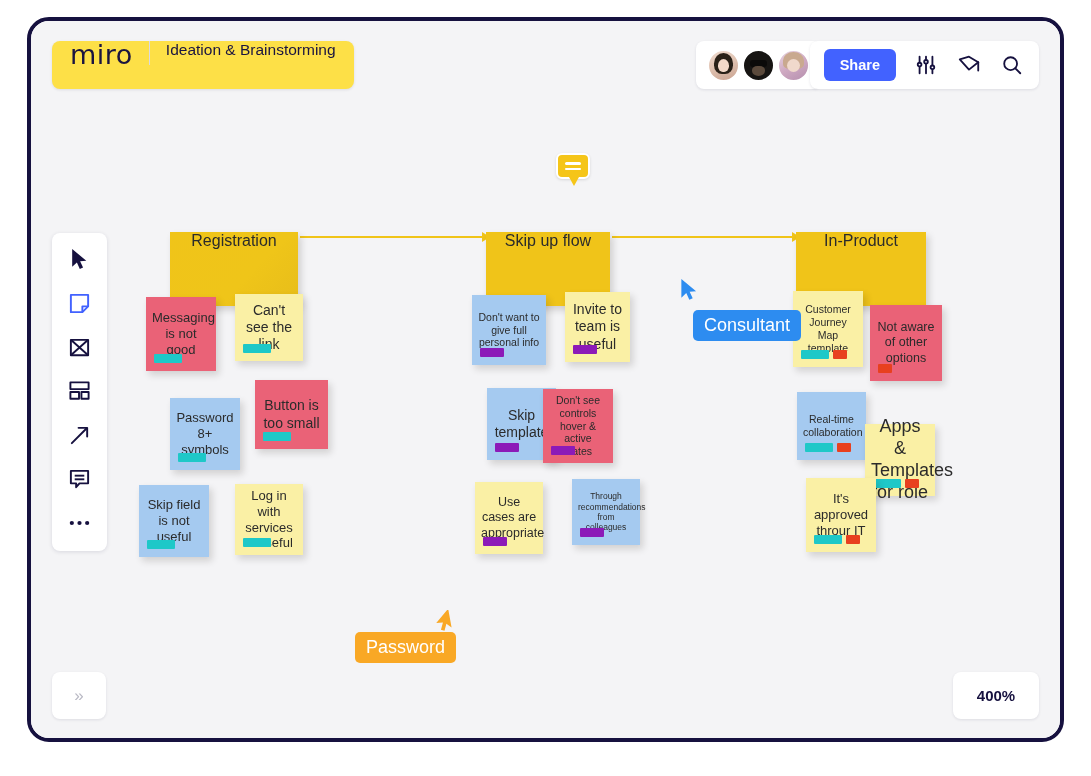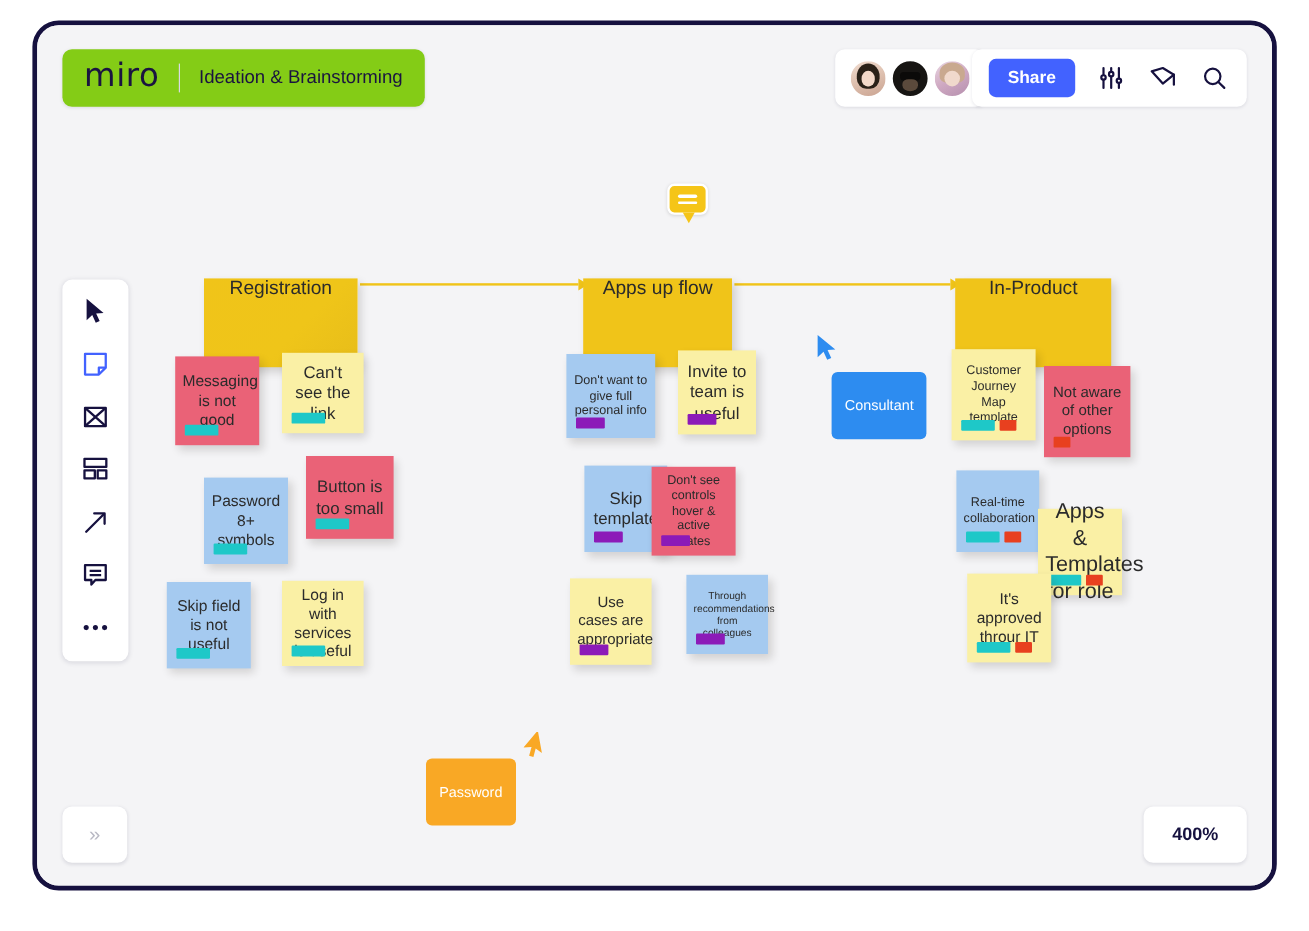--- a/index.html
+++ b/index.html
@@ -18,22 +18,22 @@
     box-sizing:border-box;
   }
   .board-bg{
     position:absolute;left:0;top:0;right:0;bottom:0;
     background:#f4f4f6;border-radius:18px;overflow:hidden;
   }
 
   
   .title-bar{
     position:absolute;left:21px;top:20px;height:48px;
-    background:#84cc16;border-radius:8px;
-    display:flex;align-items:center;padding:0 18px;
+    background:#fde047;border-radius:8px;
+    display:flex;padding:0 18px;
     box-shadow:0 1px 3px rgba(20,16,60,.10);
   }
   .miro-logo{
     font-family:"DejaVu Sans", sans-serif;
     font-size:27px;letter-spacing:0.5px;color:#1a1440;
     font-weight:400;line-height:1;padding-bottom:3px;
   }
   .divider-v{width:1px;height:24px;background:#d9d9e2;margin:0 16px;}
   .board-title{font-size:15.5px;color:#1a1440;font-weight:400;}
 
@@ -155,21 +155,21 @@
   .comment-bubble span{display:block;width:16px;height:2.5px;background:#fff;border-radius:2px;}
   .comment-bubble:after{
     content:"";position:absolute;left:11px;bottom:-9px;width:0;height:0;
     border-left:5px solid transparent;border-right:5px solid transparent;
     border-top:9px solid #f5c518;
   }
 
   
   .cursor-label{
     position:absolute;border-radius:5px;color:#fff;
-    font-size:12px;padding:21px 11px;white-space:nowrap;
+    font-size:18px;padding:5px 11px;white-space:nowrap;
   }
   .cursor-label.blue{background:#2d8cf0;}
   .cursor-label.orange{background:#f9a825;}
   .cursor-arrow{position:absolute;}
 </style>
 </head>
 <body>
 
 <div id="app">
   <div class="frame">
@@ -177,21 +177,21 @@
 
       <div class="canvas" id="canvas-layer">
           <div class="arrow-line" style="left: 269px; top: 215px; width: 182px;"></div>
           <div class="arrow-head" style="left: 451px; top: 211px;"></div>
           <div class="arrow-line" style="left: 581px; top: 215px; width: 180px;"></div>
           <div class="arrow-head" style="left: 761px; top: 211px;"></div>
           <div class="obj phase registration" style="left: 139px; top: 175px; width: 128px; height: 74px;">
             <span>Registration</span>
           </div>
           <div class="obj phase" style="left: 455px; top: 175px; width: 124px; height: 74px;">
-            <span>Apps up flow</span>
+            <span>Skip up flow</span>
           </div>
           <div class="obj phase" style="left: 765px; top: 175px; width: 130px; height: 74px;">
             <span>In-Product</span>
           </div>
           <div class="comment-bubble" style="left: 525px; top: 132px;">
             <span></span>
             <span></span>
           </div>
           <div class="obj note c-pink" style="left: 115px; top: 276px; width: 70px; height: 74px; font-size: 13px; z-index: 10;">
             <div class="txt">Messaging is not good</div>

